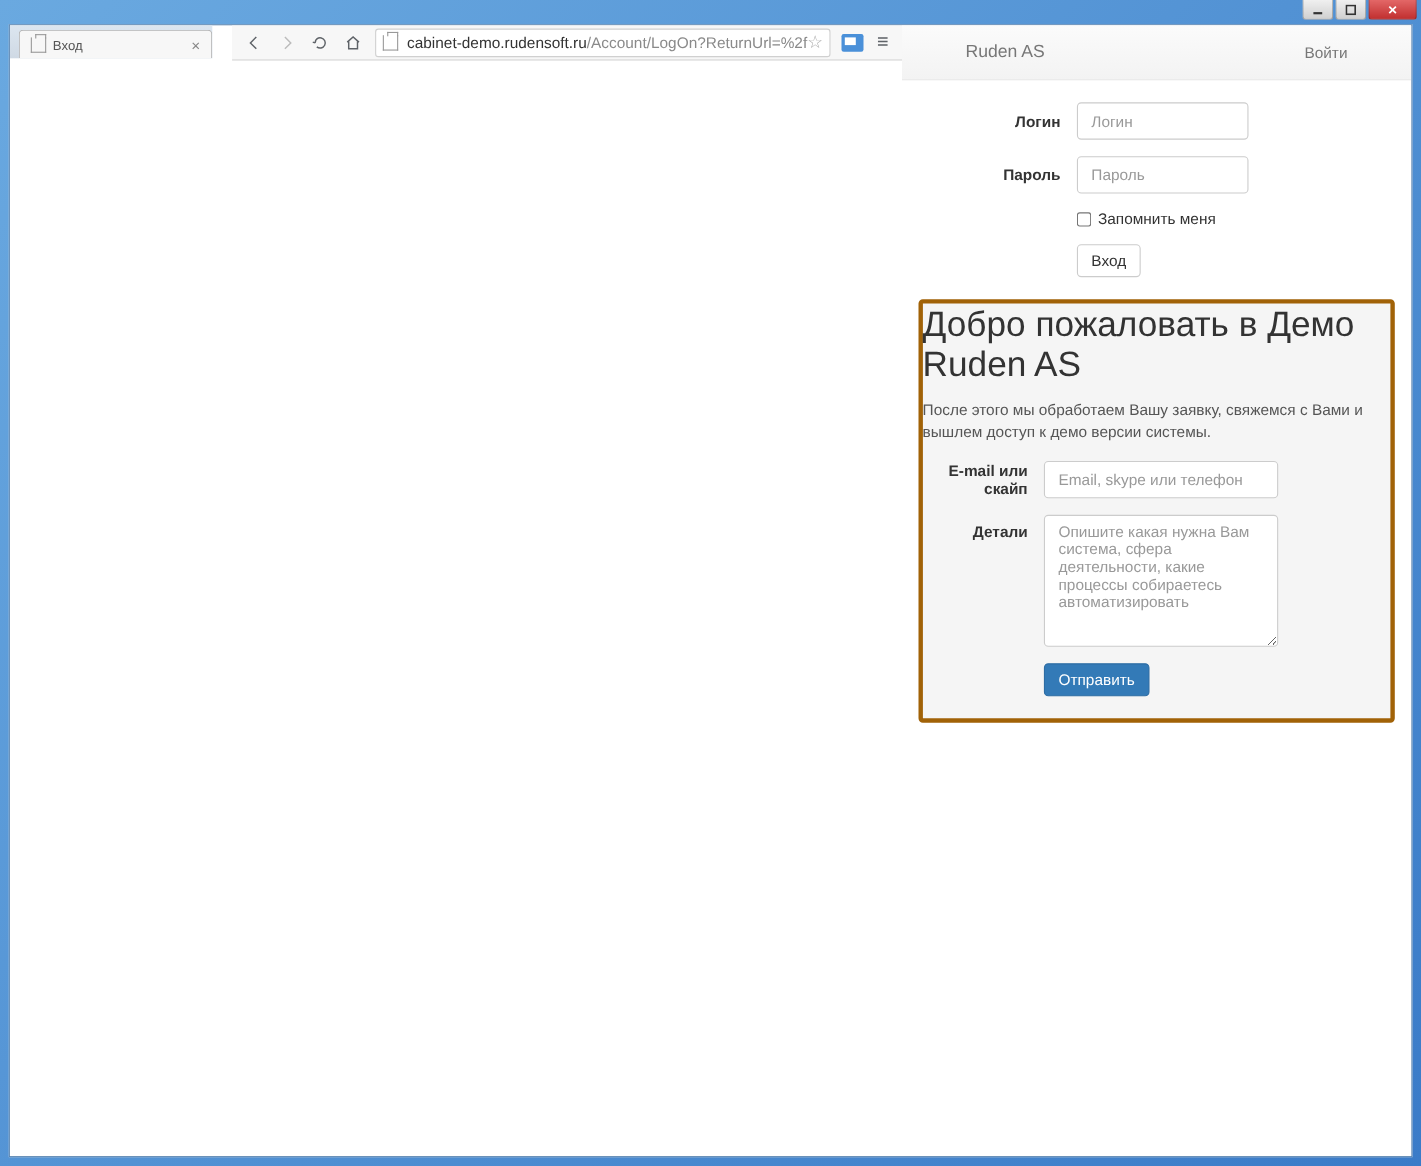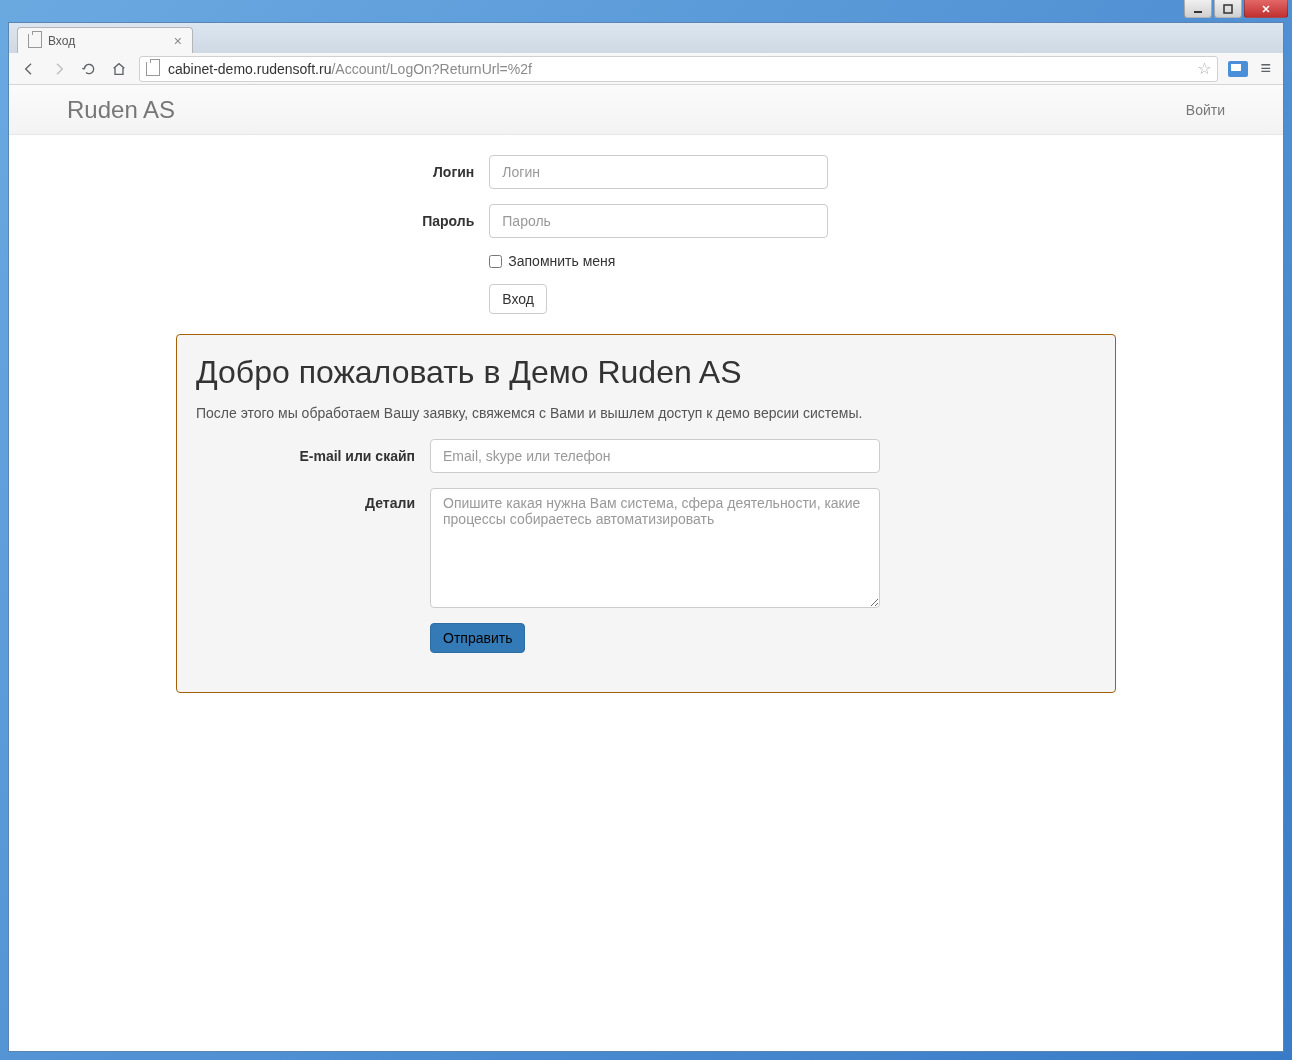--- a/index.html
+++ b/index.html
@@ -46,21 +46,21 @@
     background: linear-gradient(#e36767, #c13030);
     color: white;
     width: 44px;
   }
   .win-inner {
     position: absolute;
     top: 22px; left: 8px; right: 8px; bottom: 8px;
     background: #fff;
     border: 1px solid #5a85b2;
     display: flex;
-    flex-direction: column;
+    flex-direction: row;
     overflow: hidden;
   }
 
   
   .tab-strip {
     height: 30px;
     background: linear-gradient(#dce6f0, #cfd9e4);
     display: flex;
     align-items: flex-end;
     padding-left: 8px;
@@ -105,20 +105,21 @@
 
   
   .chrome-toolbar {
     height: 32px;
     background: #f7f7f7;
     border-bottom: 1px solid #d6d6d6;
     display: flex;
     align-items: center;
     padding: 0 6px;
     gap: 2px;
+    margin-left: 18px;
   }
   .nav-icon {
     width: 28px; height: 28px;
     display: flex; align-items: center; justify-content: center;
     color: #5f6368;
     border-radius: 3px;
   }
   .nav-icon.disabled { color: #bcbcbc; }
   .nav-icon svg { width: 16px; height: 16px; }
   .omnibox {
@@ -181,21 +182,21 @@
   }
   .navbar {
     background: linear-gradient(#fbfbfb, #f3f3f3);
     border-bottom: 1px solid #e6e6e6;
     height: 50px;
     display: flex;
     align-items: center;
     padding: 0 58px;
   }
   .navbar-brand {
-    font-size: 24px;
+    font-size: 16px;
     color: #777;
   }
   .navbar-right {
     margin-left: auto;
     color: #777;
     font-size: 14px;
   }
   .container {
     max-width: 970px;
     margin: 0 auto;
@@ -256,27 +257,26 @@
     font-family: inherit;
   }
   .btn-default {
     background: #fff;
     border-color: #ccc;
     color: #333;
   }
   .btn-primary {
     background: #337ab7;
     border-color: #2e6da4;
-    color: #000000;
+    color: #ffffff;
   }
   .well {
     background: #f5f5f5;
-    border: 1px solid #a16207;
+    border: 4px solid #a16207;
     border-radius: 4px;
-    padding: 19px;
     margin-top: 16px;
   }
   .well h1 {
     font-size: 32px;
     font-weight: 500;
     color: #333;
     margin-bottom: 12px;
   }
   .well p {
     color: #555;

